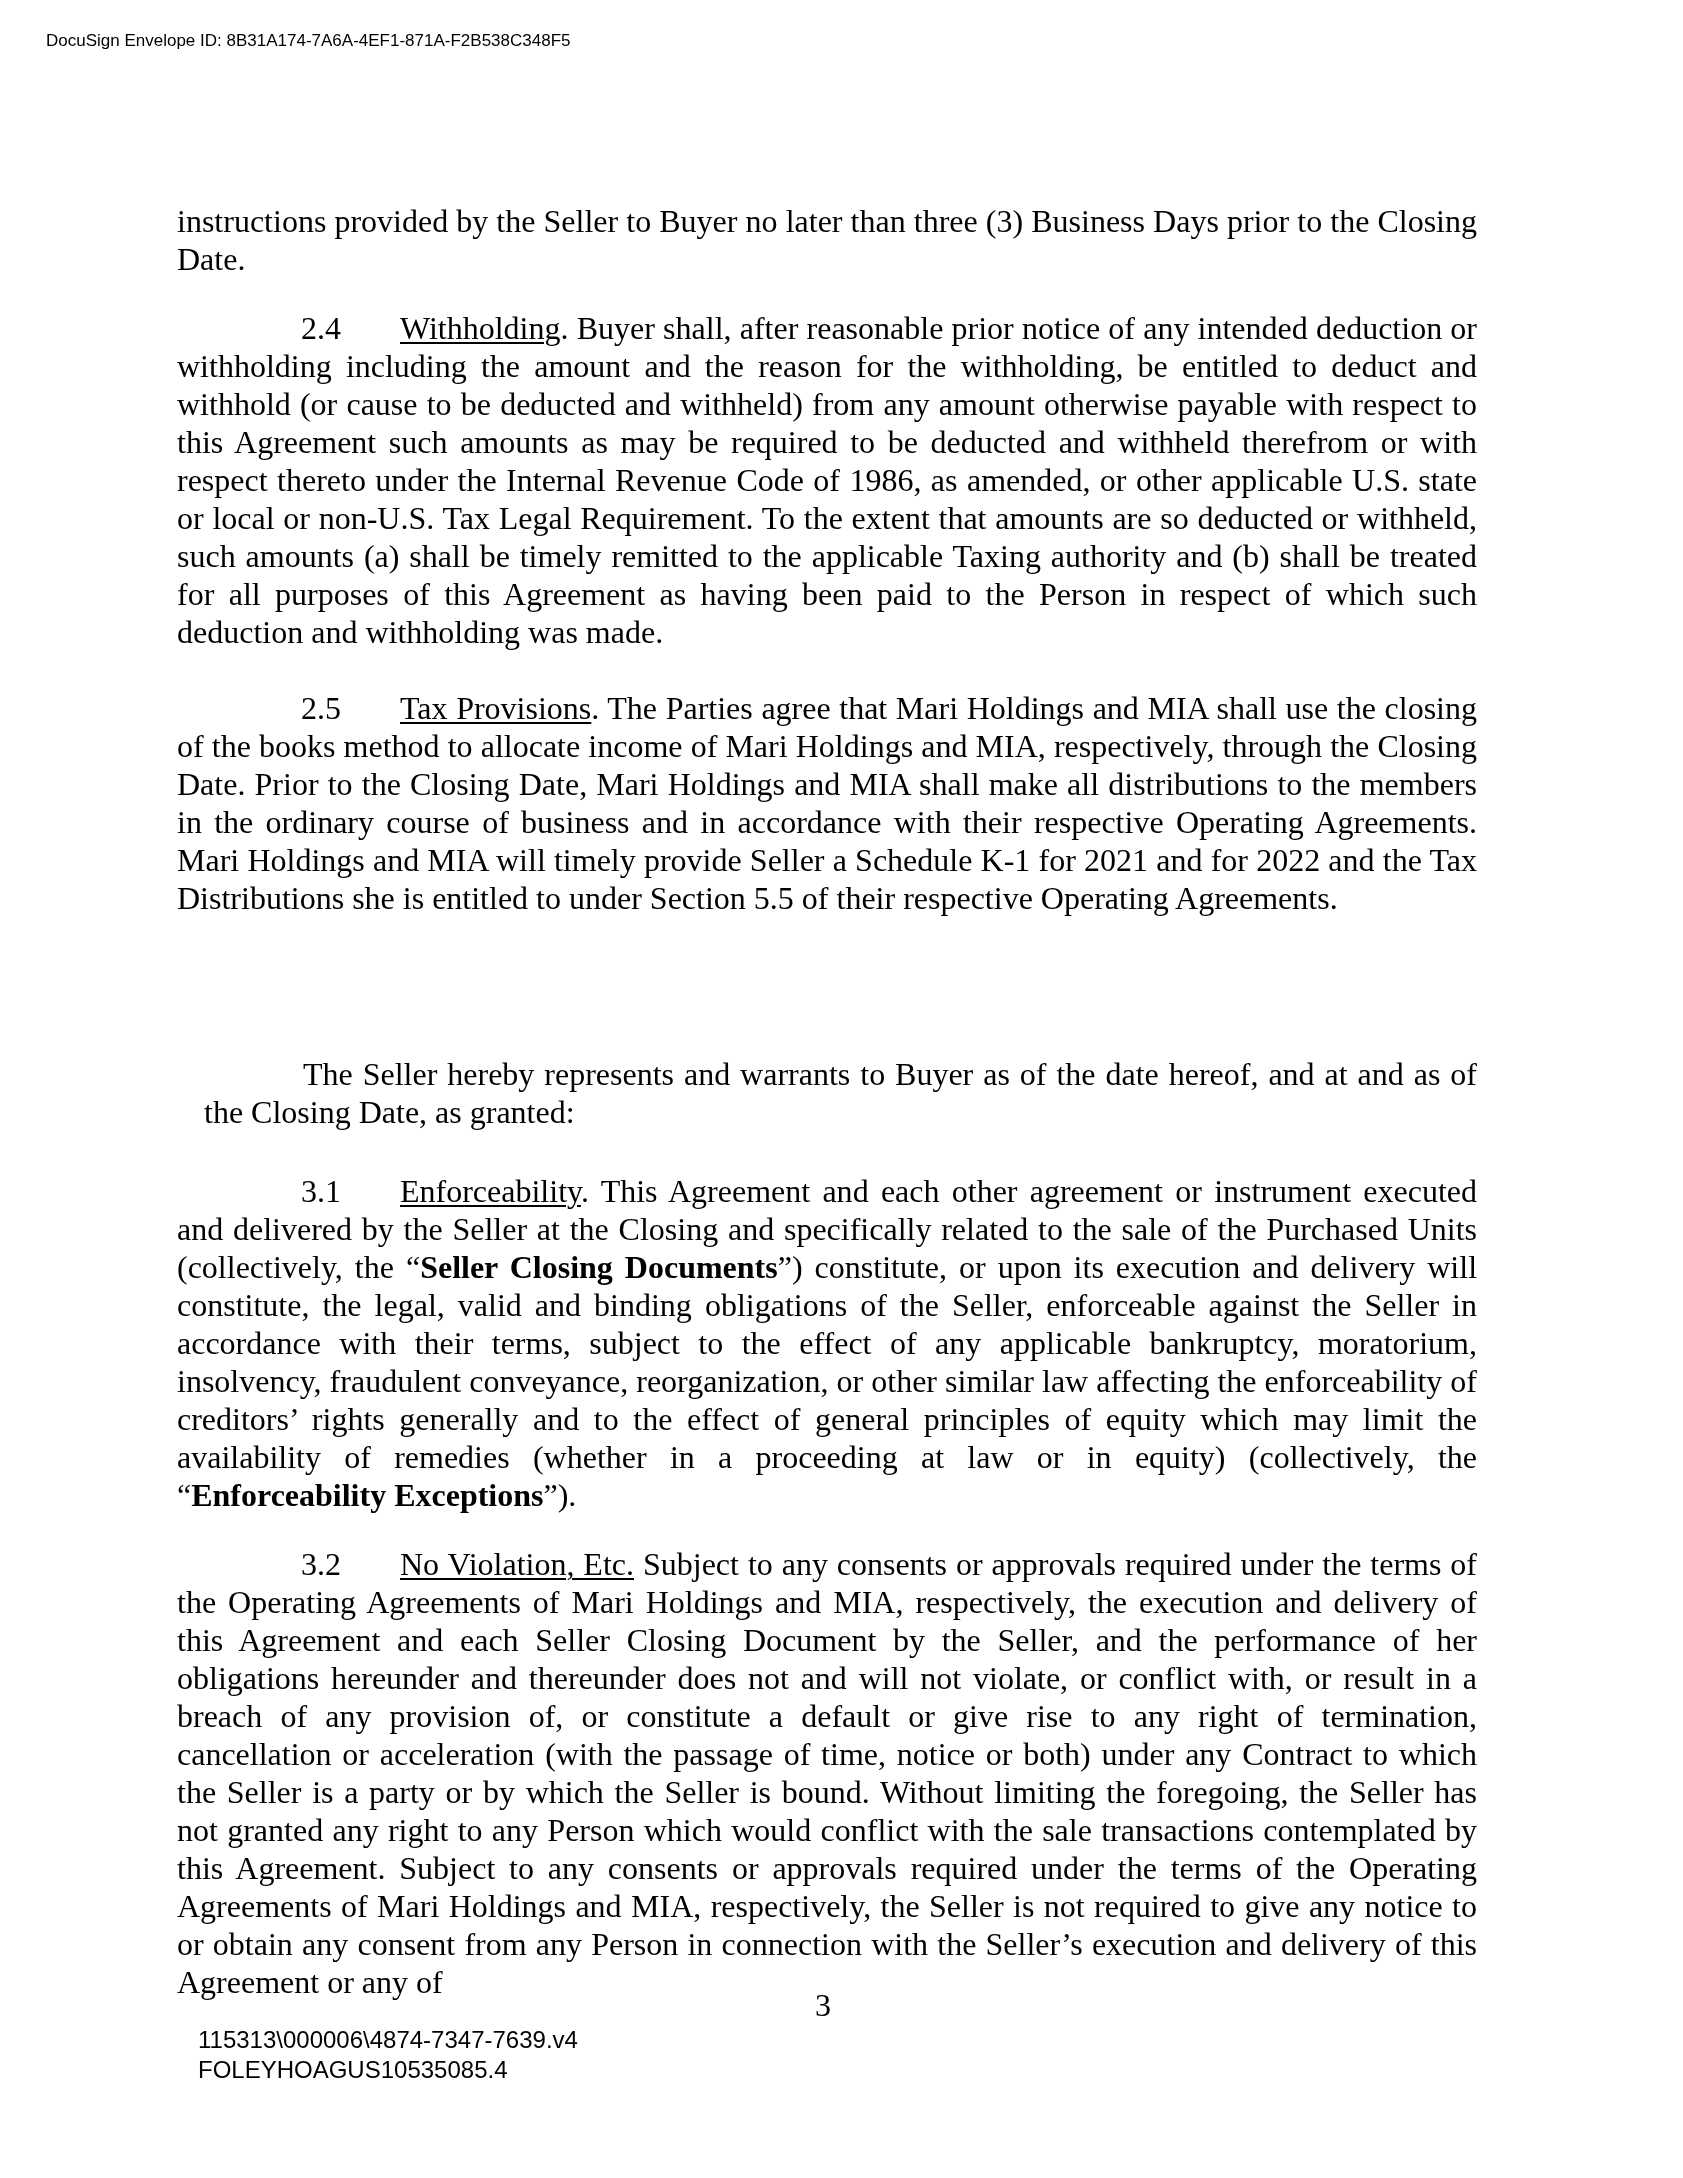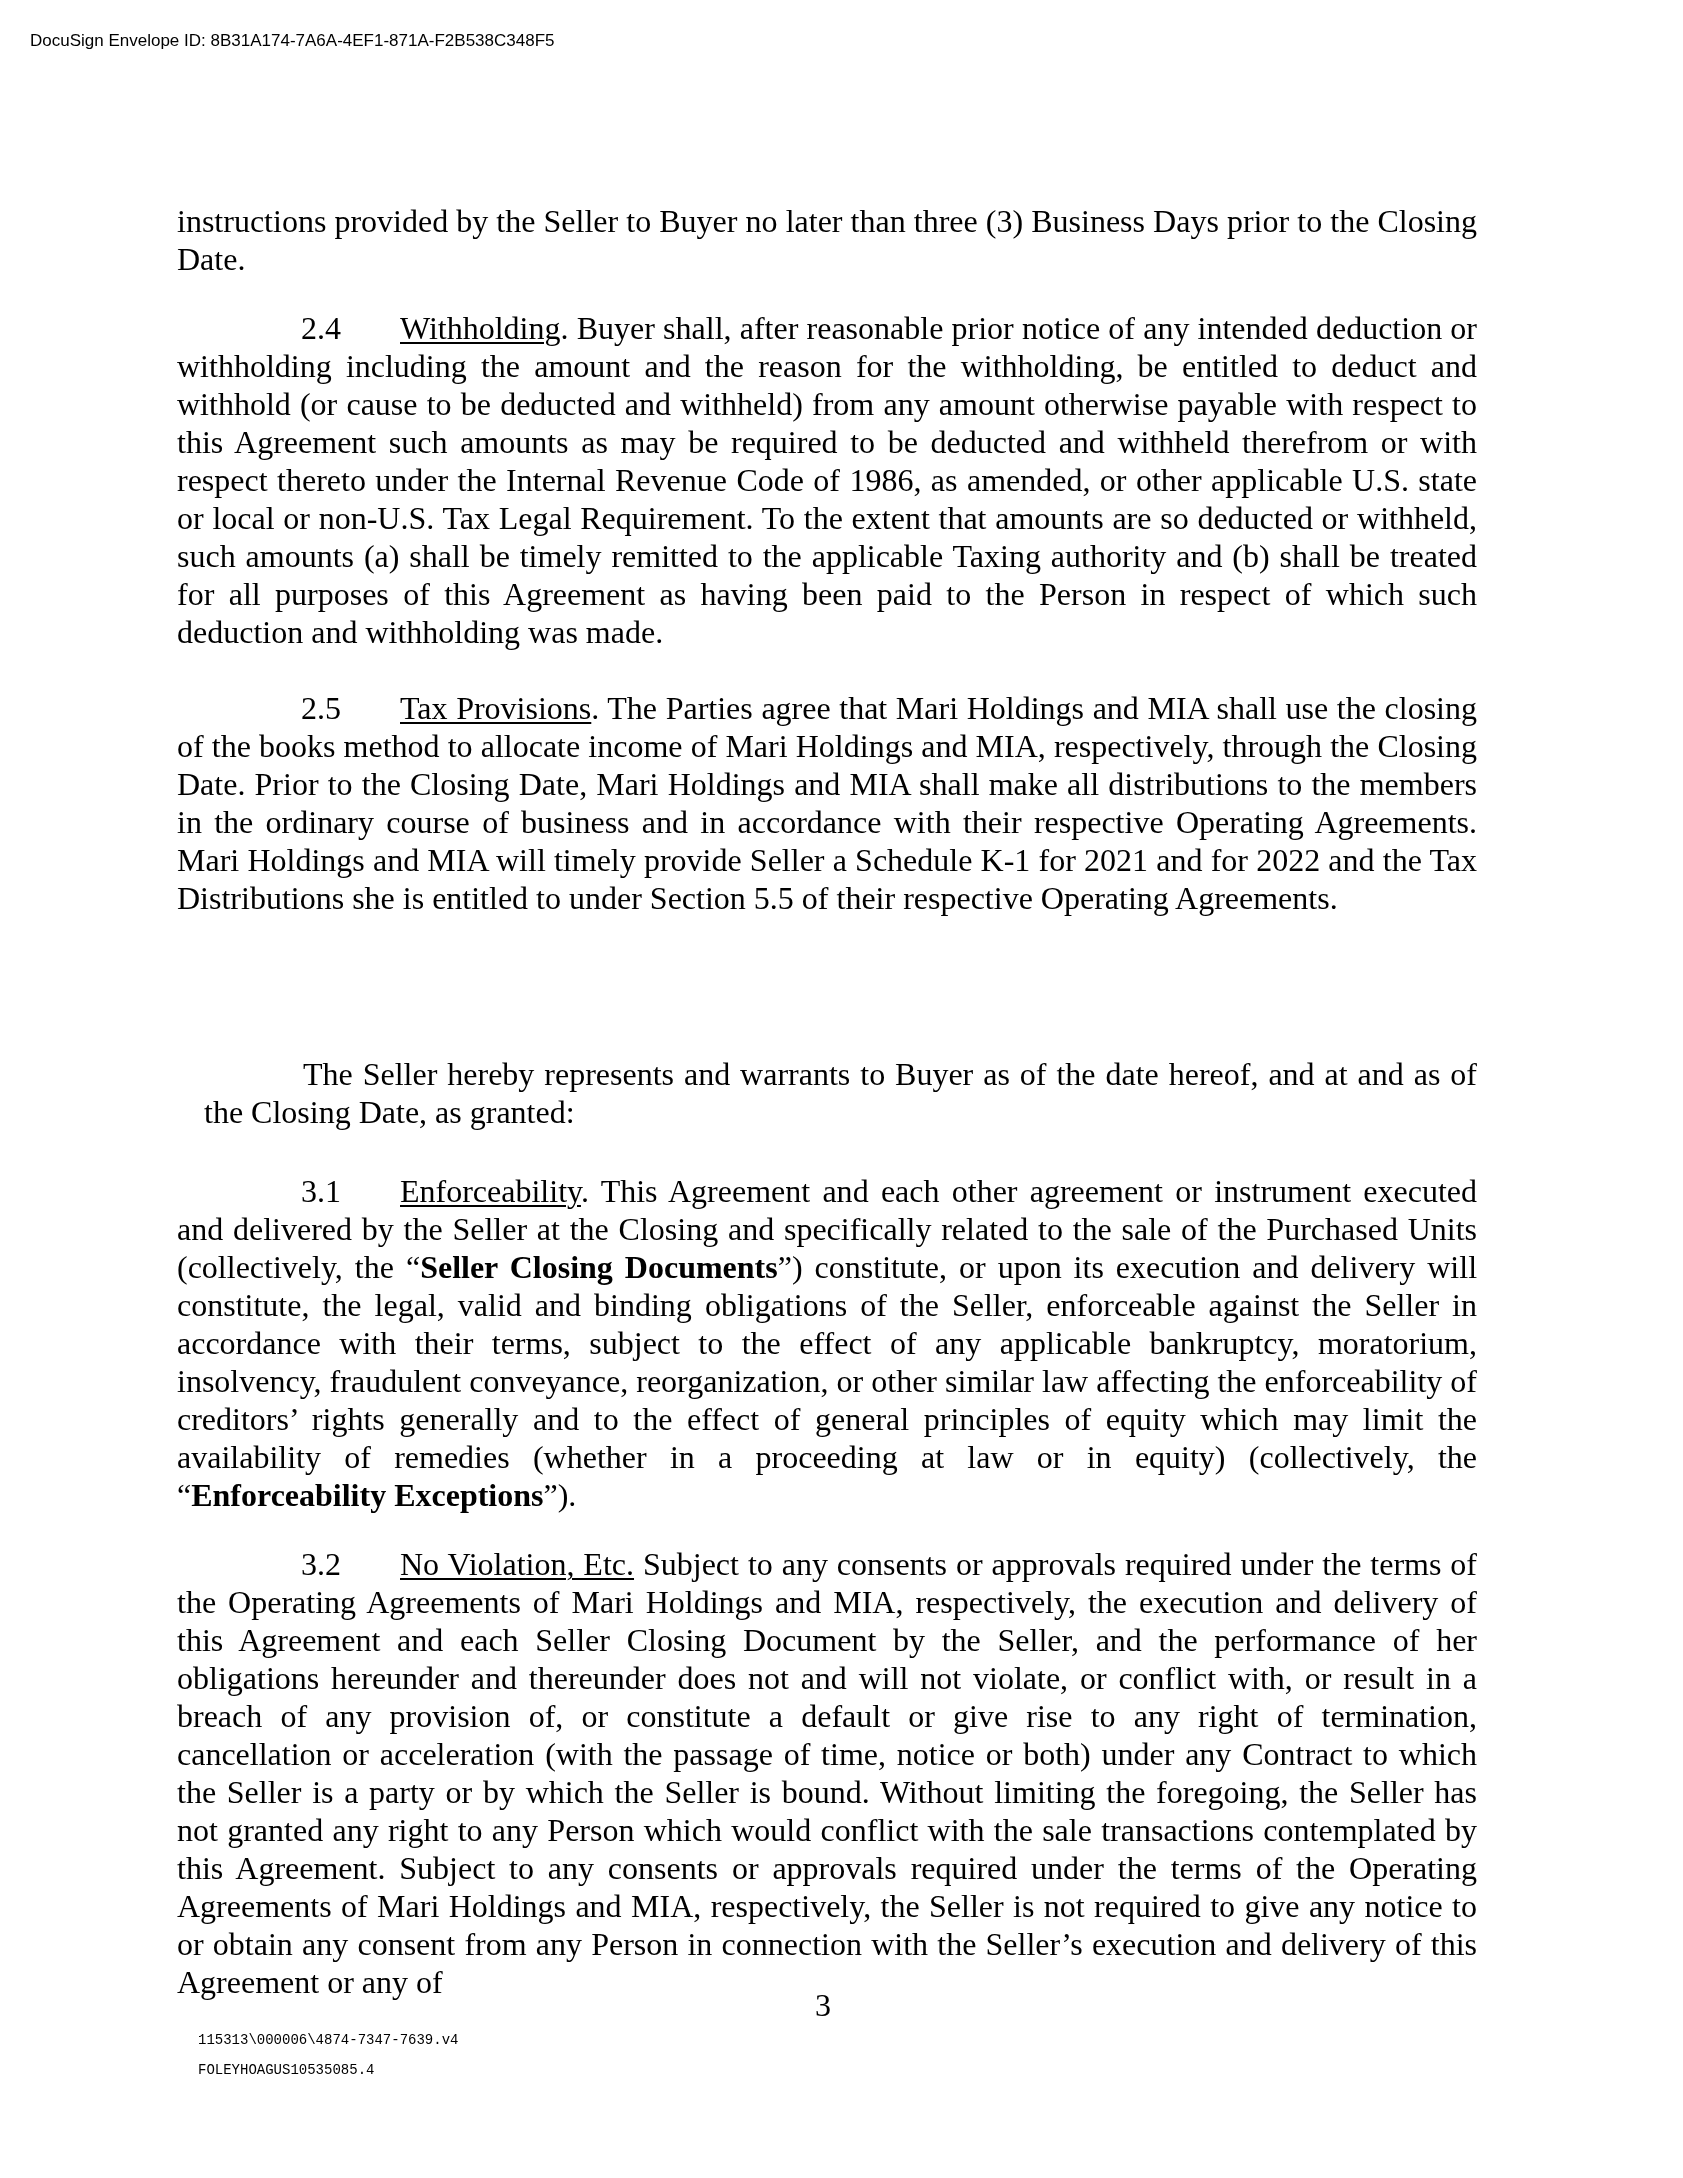--- a/index.html
+++ b/index.html
@@ -1,25 +1,25 @@
 <!DOCTYPE html>
 <html><head>
 <meta charset="utf-8">
 <style>
   html, body { margin: 0; padding: 0; background: #ffffff; }
   body { width: 1683px; height: 2178px; position: relative; overflow: hidden; color: #000; }
-  .envelope { position: absolute; left: 30px; top: 31px; font-family: "Liberation Sans", sans-serif; font-size: 17px; line-height: 20px; white-space: nowrap; }
+  .envelope { position: absolute; left: 46px; top: 31px; font-family: "Liberation Sans", sans-serif; font-size: 17px; line-height: 20px; white-space: nowrap; }
   .blk { position: absolute; left: 173px; width: 1300px; font-family: "Liberation Serif", serif; font-size: 32px; line-height: 38px; text-align: justify; margin: 4px; }
   .blk.indent { text-indent: 124px; }
   .sec-num { display: inline-block; width: 99px; text-indent: 0; }
   .sec-title { text-decoration: underline; text-decoration-thickness: 2px; text-underline-offset: 3px; }
   .heading { position: absolute; left: 173px; width: 1300px; font-family: "Liberation Serif", serif; font-weight: bold; font-size: 32px; line-height: 35px; text-align: center; }
   .intro { left: 200px; width: 1273px; text-indent: 99px; }
   .page-num { position: absolute; left: 173px; width: 1300px; top: 1986px; text-align: center; font-family: "Liberation Serif", serif; font-size: 32px; line-height: 38px; }
-  .footer { position: absolute; left: 198px; top: 2025px; font-family: Liberation Mono, monospace; font-size: 14px; line-height: 30px; white-space: nowrap; }
+  .footer { position: absolute; left: 198px; top: 2025px; font-family: Liberation Sans, sans-serif; font-size: 24px; line-height: 30px; white-space: nowrap; }
   b { font-weight: bold; }
 </style>
 </head>
 <body>
 
 <div class="envelope">DocuSign Envelope ID: 8B31A174-7A6A-4EF1-871A-F2B538C348F5</div>
 
 <p class="blk" style="top:198px;">instructions provided by the Seller to Buyer no later than three (3) Business Days prior to the Closing Date.</p>
 
 <p class="blk indent" style="top:305px;"><span class="sec-num">2.4</span><span class="sec-title">Withholding</span><span>.  Buyer shall, after reasonable prior notice of any intended deduction or withholding including the amount and the reason for the withholding, be entitled to deduct and withhold (or cause to be deducted and withheld) from any amount otherwise payable with respect to this Agreement such amounts as may be required to be deducted and withheld therefrom or with respect thereto under the Internal Revenue Code of 1986, as amended, or other applicable U.S. state or local or non-U.S. Tax Legal Requirement.  To the extent that amounts are so deducted or withheld, such amounts (a) shall be timely remitted to the applicable Taxing authority and (b) shall be treated for all purposes of this Agreement as having been paid to the Person in respect of which such deduction and withholding was made.</span></p>

